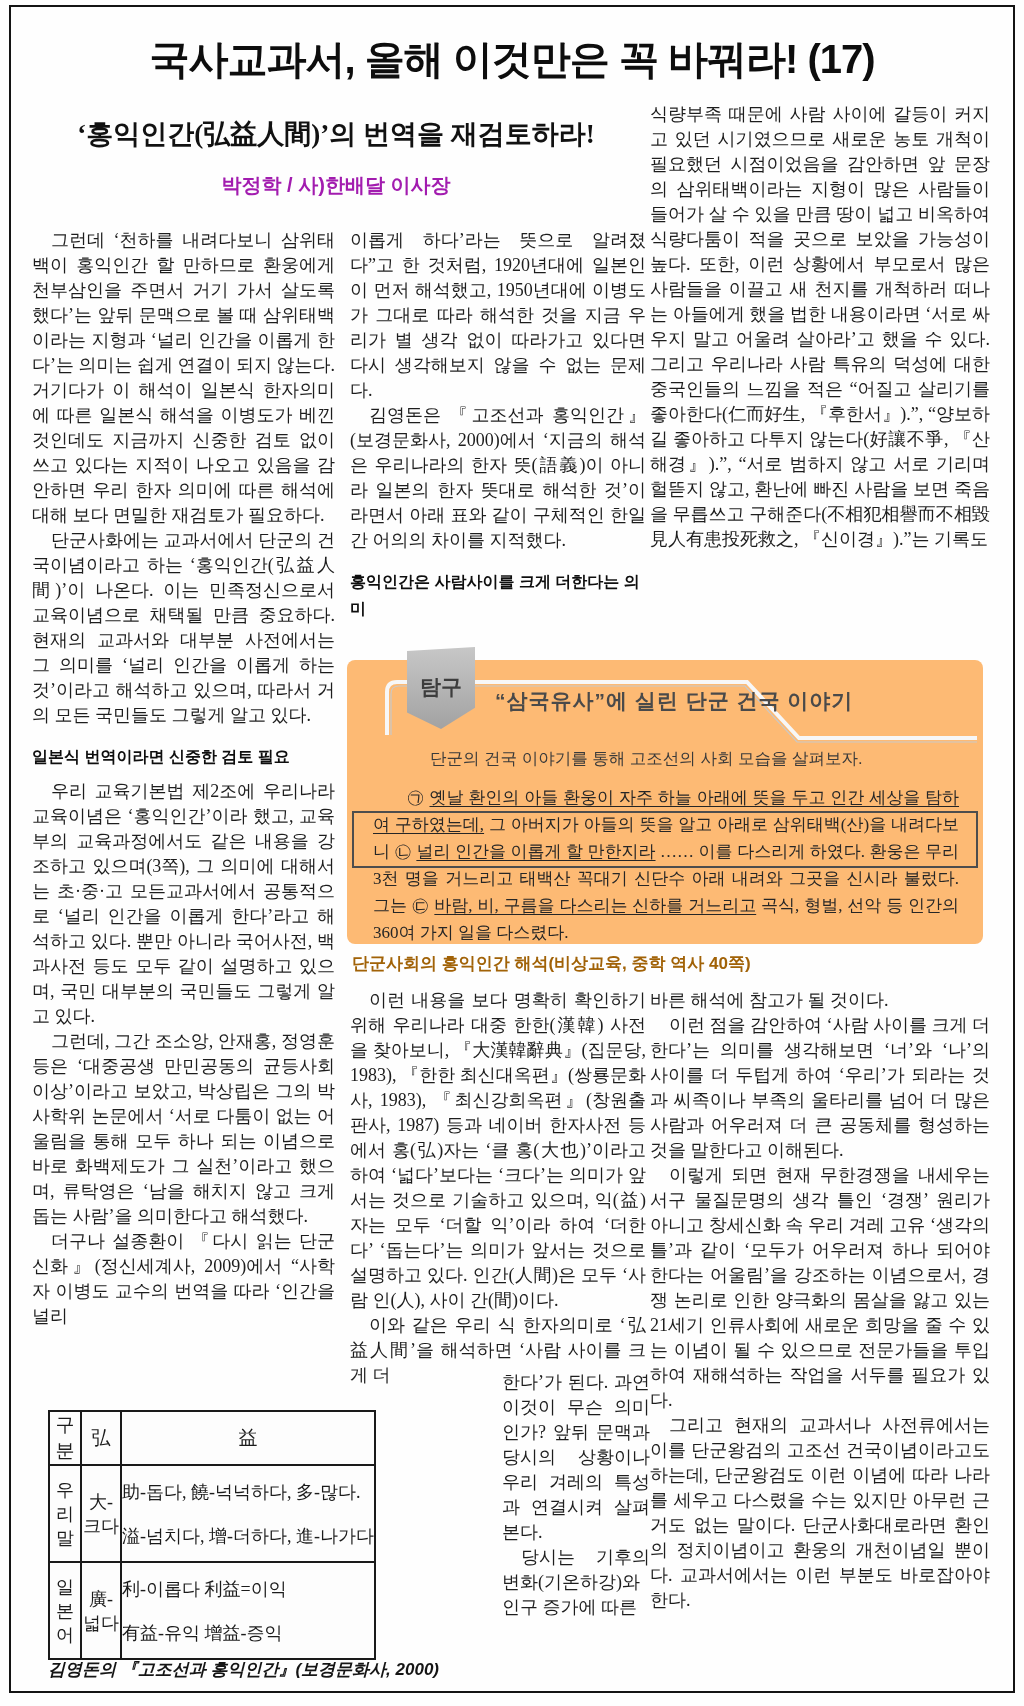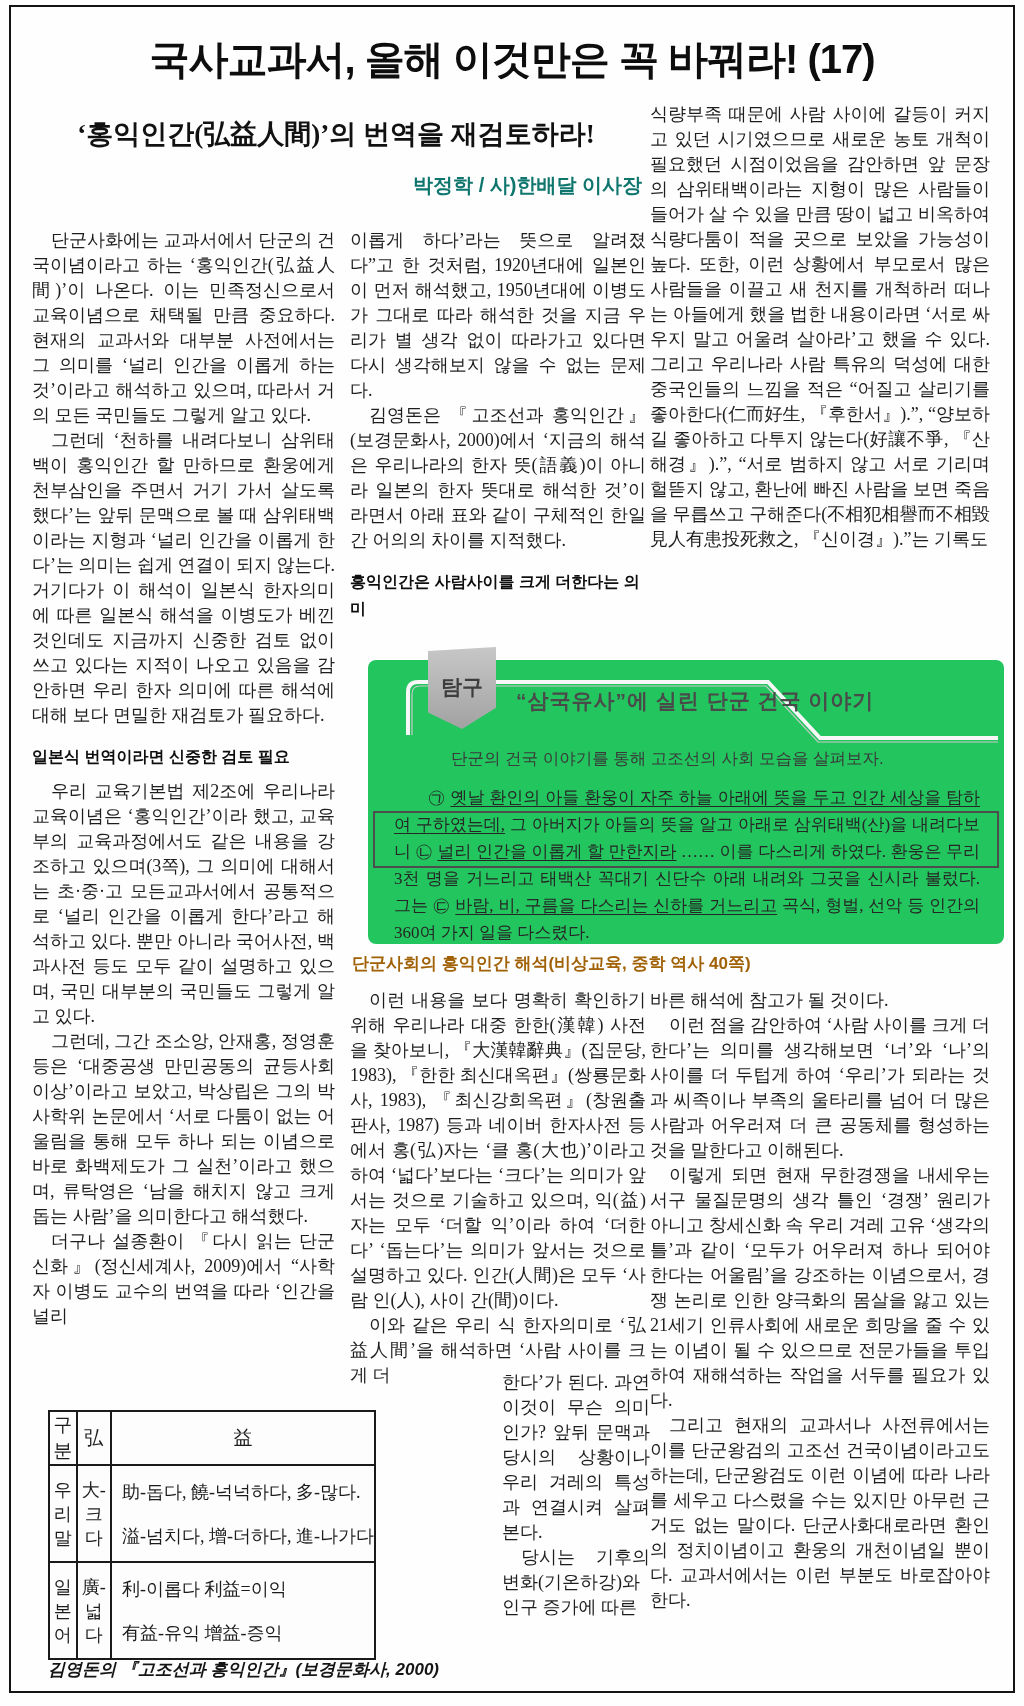--- a/index.html
+++ b/index.html
@@ -18,22 +18,22 @@
     text-align:center; font-family:"Liberation Sans", sans-serif;
     font-weight:bold; font-size:40px; letter-spacing:-1px; color:#0d0d0d;
   }
   .subhead {
     position:absolute; left:30px; top:116px; width:612px;
     text-align:center; font-family:"Liberation Serif", serif;
     font-weight:bold; font-size:27px; color:#111;
   }
   .byline {
     position:absolute; left:30px; top:172px; width:612px;
-    text-align:right; font-family:"Liberation Sans", sans-serif;
-    font-weight:bold; font-size:20px; color:#0f766e;
+    text-align:center; font-family:"Liberation Sans", sans-serif;
+    font-weight:bold; font-size:20px; color:#a21caf;
   }
   .col {
     position:absolute; font-size:18px; line-height:25px;
     text-align:justify; text-justify:inter-character; color:#1d1d1d;
   }
   .col p { text-indent:1.05em; }
   .col p.noindent { text-indent:0; }
   .col-heading {
     font-family:"Liberation Sans", sans-serif; font-weight:bold;
     font-size:16px; line-height:27px; color:#0e0e0e;
@@ -41,22 +41,22 @@
   }
   #col1 { left:32px;  top:228px; width:303px; }
   #col2-top { left:350px; top:228px; width:296px; }
   #col2-bottom { left:350px; top:988px; width:296px; }
   #col2-narrow { left:502px; top:1370px; width:148px; }
   #col3-top { left:650px; top:102px; width:340px; }
   #col3-bottom { left:650px; top:988px; width:340px; }
 
   
   .tamgu-box {
-    position:absolute; left:368px; top:660px; width:636px; height:284px;
-    background:#22c55e; border-radius:8px;
+    position:absolute; left:347px; top:660px; width:636px; height:284px;
+    background:#fdba74; border-radius:8px;
   }
   .tamgu-tabline { position:absolute; left:0; top:0; }
   .tamgu-badge {
     position:absolute; left:60px; top:-13px; width:68px; height:82px;
     background:linear-gradient(180deg,#c7c7c7 0%,#a2a2a2 100%);
     clip-path:polygon(0 5%, 100% 0, 100% 74%, 50% 100%, 0 80%);
     display:flex; justify-content:center; padding-top:26px;
     font-family:"Liberation Sans", sans-serif; font-weight:bold;
     font-size:21px; color:#3d3d3d;
   }
@@ -91,41 +91,41 @@
     position:absolute; left:48px; top:1410px; width:328px;
     border-collapse:collapse; font-size:18px; color:#1b1b1b;
     background:#fdfdfd;
   }
   .hanja-table th, .hanja-table td {
     border:2px solid #1a1a1a; text-align:center; vertical-align:middle;
     font-weight:normal;
   }
   .hanja-table th { height:50px; font-size:19px; }
   .hanja-table td { height:97px; }
-  .hanja-table td.meaning { text-align:left; padding-left:10px; }
+  .hanja-table td.meaning { text-align:left; }
   .hanja-table td.meaning div { line-height:44px; white-space:nowrap; }
   .table-caption {
     position:absolute; left:48px; top:1658px;
     font-family:"Liberation Sans", sans-serif; font-weight:bold;
     font-size:17px; color:#151515;font-style:italic;
   }
 </style>
 </head>
 <body>
 
 <div class="page">
   <div class="page-frame"></div>
 
   <h1 class="headline">국사교과서, 올해 이것만은 꼭 바꿔라! (17)</h1>
   <h2 class="subhead">‘홍익인간(弘益人間)’의 번역을 재검토하라!</h2>
   <div class="byline">박정학 / 사)한배달 이사장</div>
 
   <div class="col" id="col1">
+    <p>그런데 ‘천하를 내려다보니 삼위태백이 홍익인간 할 만하므로 환웅에게 천부삼인을 주면서 거기 가서 살도록 했다’는 앞뒤 문맥으로 볼 때 삼위태백이라는 지형과 ‘널리 인간을 이롭게 한다’는 의미는 쉽게 연결이 되지 않는다. 거기다가 이 해석이 일본식 한자의미에 따른 일본식 해석을 이병도가 베낀 것인데도 지금까지 신중한 검토 없이 쓰고 있다는 지적이 나오고 있음을 감안하면 우리 한자 의미에 따른 해석에 대해 보다 면밀한 재검토가 필요하다.</p>
     <p>단군사화에는 교과서에서 단군의 건국이념이라고 하는 ‘홍익인간(弘益人間)’이 나온다. 이는 민족정신으로서 교육이념으로 채택될 만큼 중요하다. 현재의 교과서와 대부분 사전에서는 그 의미를 ‘널리 인간을 이롭게 하는 것’이라고 해석하고 있으며, 따라서 거의 모든 국민들도 그렇게 알고 있다.</p>
-    <p>그런데 ‘천하를 내려다보니 삼위태백이 홍익인간 할 만하므로 환웅에게 천부삼인을 주면서 거기 가서 살도록 했다’는 앞뒤 문맥으로 볼 때 삼위태백이라는 지형과 ‘널리 인간을 이롭게 한다’는 의미는 쉽게 연결이 되지 않는다. 거기다가 이 해석이 일본식 한자의미에 따른 일본식 해석을 이병도가 베낀 것인데도 지금까지 신중한 검토 없이 쓰고 있다는 지적이 나오고 있음을 감안하면 우리 한자 의미에 따른 해석에 대해 보다 면밀한 재검토가 필요하다.</p>
     <div class="col-heading">일본식 번역이라면 신중한 검토 필요</div>
     <p>우리 교육기본법 제2조에 우리나라 교육이념은 ‘홍익인간’이라 했고, 교육부의 교육과정에서도 같은 내용을 강조하고 있으며(3쪽), 그 의미에 대해서는 초·중·고 모든교과서에서 공통적으로 ‘널리 인간을 이롭게 한다’라고 해석하고 있다. 뿐만 아니라 국어사전, 백과사전 등도 모두 같이 설명하고 있으며, 국민 대부분의 국민들도 그렇게 알고 있다.</p>
     <p>그런데, 그간 조소앙, 안재홍, 정영훈 등은 ‘대중공생 만민공동의 균등사회 이상’이라고 보았고, 박상립은 그의 박사학위 논문에서 ‘서로 다툼이 없는 어울림을 통해 모두 하나 되는 이념으로 바로 화백제도가 그 실천’이라고 했으며, 류탁영은 ‘남을 해치지 않고 크게 돕는 사람’을 의미한다고 해석했다.</p>
     <p>더구나 설종환이 『다시 읽는 단군신화』(정신세계사, 2009)에서 “사학자 이병도 교수의 번역을 따라 ‘인간을 널리</p>
   </div>
 
   <div class="col" id="col2-top">
     <p class="noindent">이롭게 하다’라는 뜻으로 알려졌다”고 한 것처럼, 1920년대에 일본인이 먼저 해석했고, 1950년대에 이병도가 그대로 따라 해석한 것을 지금 우리가 별 생각 없이 따라가고 있다면 다시 생각해보지 않을 수 없는 문제다.</p>
     <p>김영돈은 『고조선과 홍익인간』(보경문화사, 2000)에서 ‘지금의 해석은 우리나라의 한자 뜻(語義)이 아니라 일본의 한자 뜻대로 해석한 것’이라면서 아래 표와 같이 구체적인 한일 간 어의의 차이를 지적했다.</p>
     <div class="col-heading">홍익인간은 사람사이를 크게 더한다는 의미</div>

